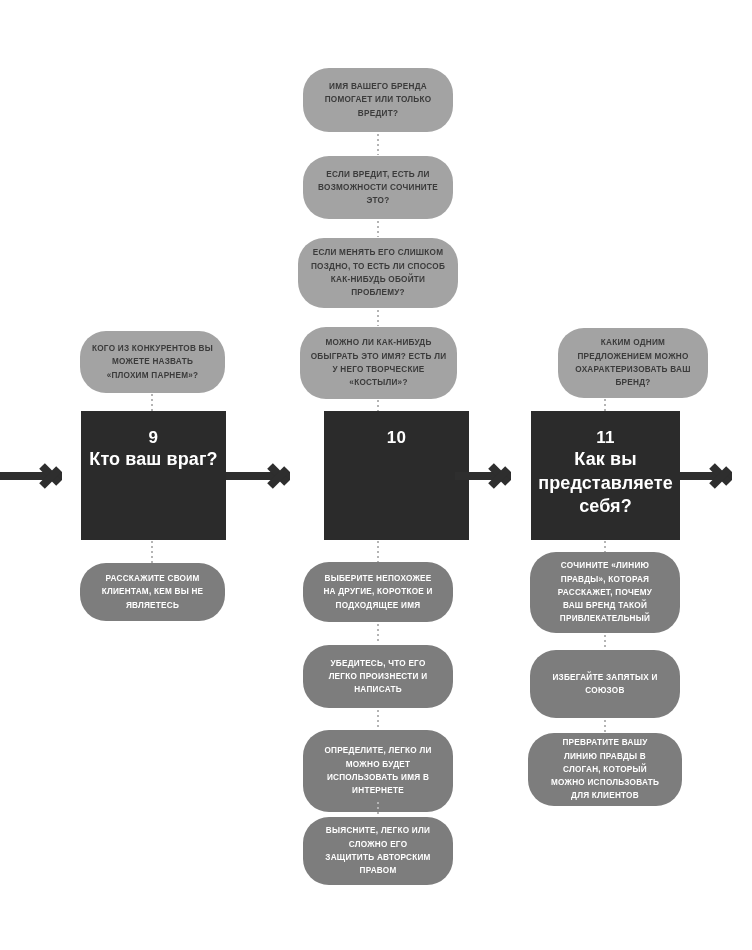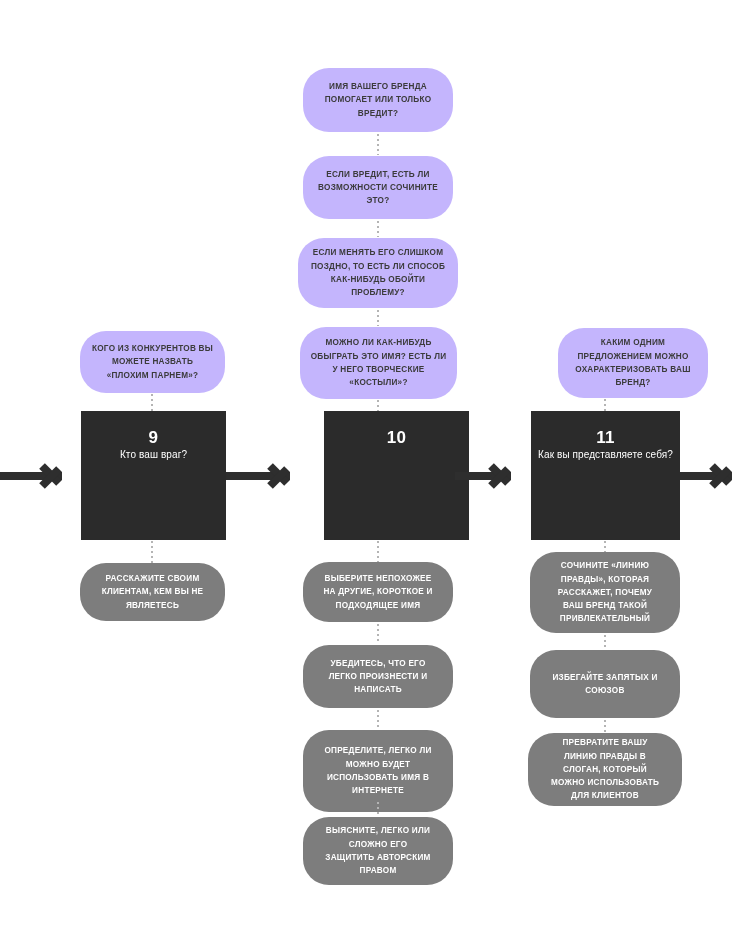--- a/index.html
+++ b/index.html
@@ -28,21 +28,21 @@
     position: absolute;
     box-sizing: border-box;
     display: flex;
     align-items: center;
     justify-content: center;
     text-align: center;
   }
 
   
   .bubble-light {
-    background: #c4b5fd;
+    background: #a3a3a3;
     border-radius: 26px;
     color: #3b3b3b;
     font-size: 8.2px;
     font-weight: bold;
     letter-spacing: 0.25px;
     line-height: 1.62;
     padding: 6px 10px;
   }
 
   
@@ -65,22 +65,22 @@
     justify-content: flex-start;
     padding-top: 16px;
   }
   .stage .stage-num {
     font-size: 17px;
     font-weight: bold;
     line-height: 1.25;
     letter-spacing: 0.3px;
   }
   .stage .stage-title {
-    font-size: 10px;
-    font-weight: normal;
+    font-size: 18px;
+    font-weight: bold;
     line-height: 1.3;
     letter-spacing: 0.1px;
     padding: 0 6px;
   }
 
   
   .vconn {
     position: absolute;
     width: 2px;
     background-image: linear-gradient(to bottom, #b4b4b4 0 2px, rgba(255,255,255,0) 2px 5px);

